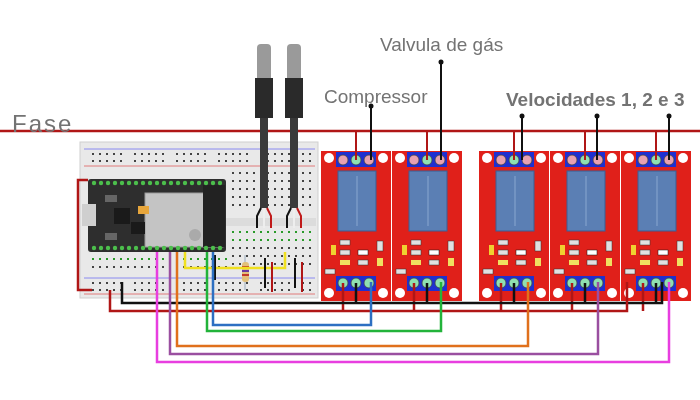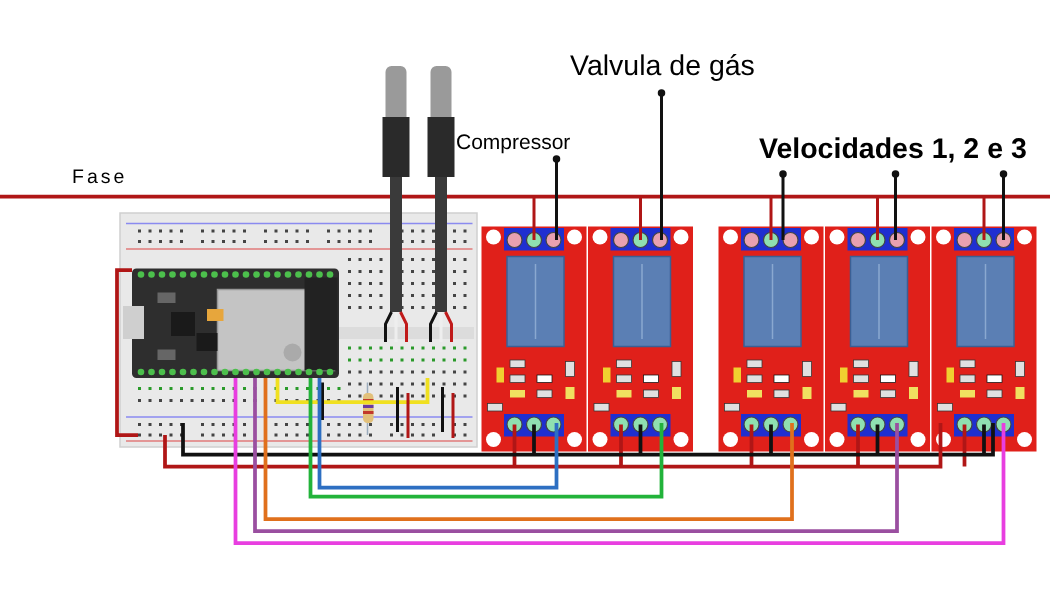--- a/index.html
+++ b/index.html
@@ -1,21 +1,21 @@
 <!DOCTYPE html>
 <html><head>
 <meta charset="utf-8">
 <style>
   html, body { margin: 0; padding: 0; background: #ffffff; }
   body { width: 700px; height: 400px; position: relative; overflow: hidden; font-family: "Liberation Sans", sans-serif; }
   svg { position: absolute; left: 0; top: 0; }
-  .label { position: absolute; color: #000000; white-space: nowrap; font-family: "Liberation Sans", sans-serif; }
-  #lbl-fase { left: 12px; top: 110px; font-size: 13px; letter-spacing: 2px; margin-left: 36px; }
+  .label { position: absolute; color: #737373; white-space: nowrap; font-family: "Liberation Sans", sans-serif; }
+  #lbl-fase { left: 12px; top: 110px; font-size: 24px; letter-spacing: 2px; }
   #lbl-valvula { left: 380px; top: 34px; font-size: 19px; }
-  #lbl-compressor { left: 304px; top: 86px; font-size: 14px; }
+  #lbl-compressor { left: 304px; top: 86px; font-size: 19px; padding-left: 20px; }
   #lbl-velocidades { left: 506px; top: 89px; font-size: 19px; font-weight: bold; }
 </style>
 </head>
 <body>
 
 <svg id="diagram" width="700" height="400" viewBox="0 0 700 400" xmlns="http://www.w3.org/2000/svg">
 
   <g>
     <rect x="80" y="142" width="238" height="156" fill="#e9e9e9" stroke="#cfcfcf"></rect>
     <line x1="84" y1="149" x2="315" y2="149" stroke="#8a8af0" stroke-width="1"></line>

